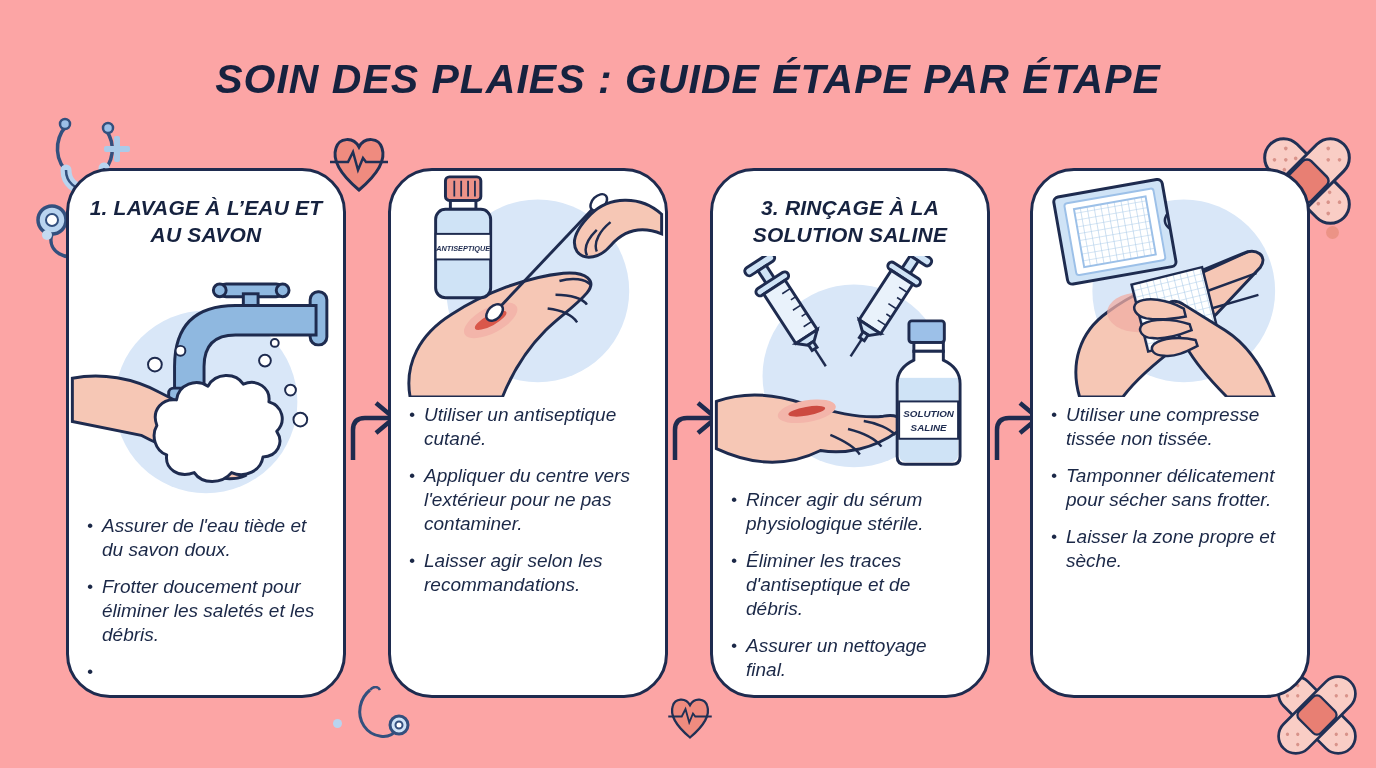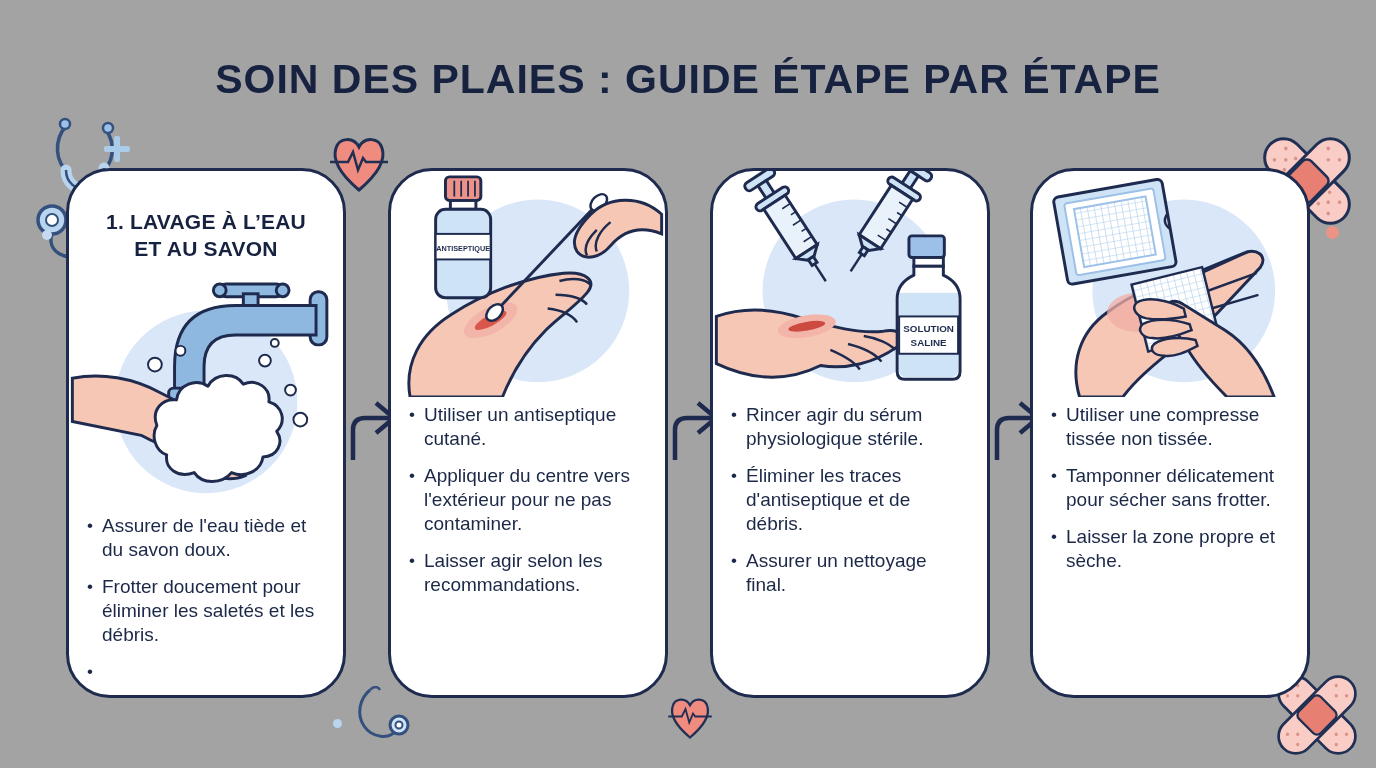--- a/index.html
+++ b/index.html
@@ -1,32 +1,32 @@
 <!DOCTYPE html>
 <html><head>
 <meta charset="utf-8">
 <style>
   html,body{margin:0;padding:0;background:#e9edf4;}
   .canvas{
     position:relative;width:1376px;height:768px;overflow:hidden;
-    background:#a3a3a3;
-    font-family:"Liberation Sans",sans-serif;color:#1b2847;
+    background:#fca5a5;
+    font-family:"Liberation Sans",sans-serif;color:#1b2847;font-style:italic;
   }
   .main-title{
     position:absolute;top:56px;left:0;width:100%;margin:0;
     text-align:center;font-size:41px;font-weight:800;letter-spacing:1px;
     color:#16223f;
   }
   .panel{
     position:absolute;top:168px;width:280px;height:530px;box-sizing:border-box;
     background:#ffffff;border:3px solid #1e2b4f;border-radius:44px;
     display:flex;flex-direction:column;
   }
   .panel-title{
-    margin:14px;padding:24px 16px 0 16px;height:92px;box-sizing:content-box;
+    margin:0;padding:24px 16px 0 16px;height:92px;box-sizing:content-box;
     text-align:center;font-size:21px;font-weight:800;line-height:1.27;
     letter-spacing:.2px;color:#16223f;
   }
   .illus{height:226px;display:flex;align-items:center;justify-content:center;}
   .bullets{
     list-style:none;margin:6px 0 0 0;padding:0 20px 0 18px;
   }
   .bullets li{display:flex;margin-bottom:13px;font-size:19px;line-height:1.26;}
   .bullets .dot{flex:0 0 15px;color:#1b2847;font-size:17px;padding-top:1px;}
   .arrow{position:absolute;top:398px;}
@@ -225,20 +225,21 @@
         </li>
     </ul>
   </section>
 
   <svg class="arrow" style="left:667px" width="58" height="64" viewBox="0 0 58 64">
     <path d="M8,62 L8,32 Q8,20 20,20 L44,20" stroke="#1e2b4f" stroke-width="4.5" fill="none"></path>
     <path d="M31,5 L49,20 L31,35" stroke="#1e2b4f" stroke-width="4.5" fill="none"></path>
   </svg>
 
   <section class="panel" style="left:710px">
+    <h2 class="panel-title">3. RINÇAGE À LA SOLUTION SALINE</h2>
     <div class="illus">
       <svg width="272" height="226" viewBox="0 0 272 230">
         <circle cx="140" cy="122" r="93" fill="#d9e7f8"></circle>
         <g transform="translate(58,30) rotate(-33)" stroke="#1e2b4f" stroke-width="3">
           <rect x="-17" y="-30" width="34" height="9" rx="4" fill="#cfe3f6"></rect>
           <rect x="-5" y="-21" width="10" height="17" fill="#cfe3f6"></rect>
           <rect x="-19" y="-6" width="38" height="8" rx="4" fill="#cfe3f6"></rect>
           <rect x="-13" y="2" width="26" height="60" fill="#e9f2fb"></rect>
           <path d="M3,12 H13 M7,22 H13 M3,32 H13 M7,42 H13 M3,52 H13" stroke-width="1.6"></path>
           <path d="M-13,62 L-4,70 L4,70 L13,62 Z" fill="#cfe3f6"></path>

